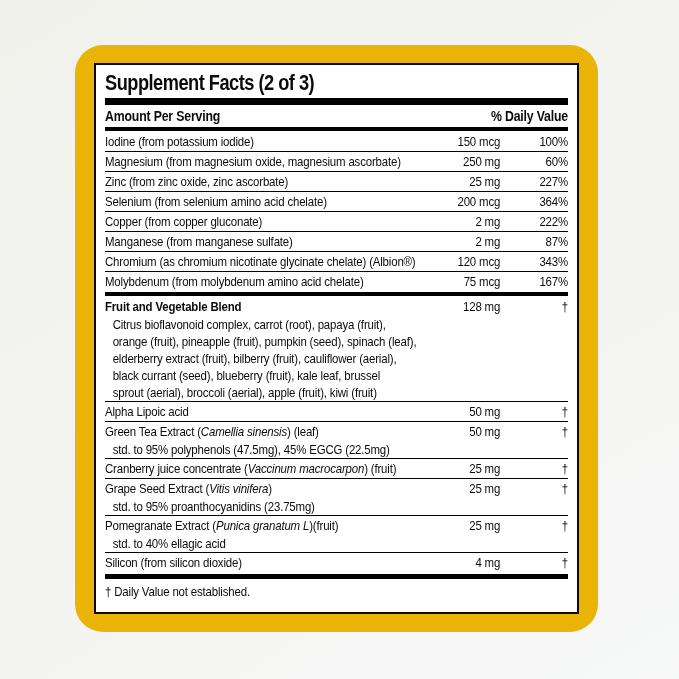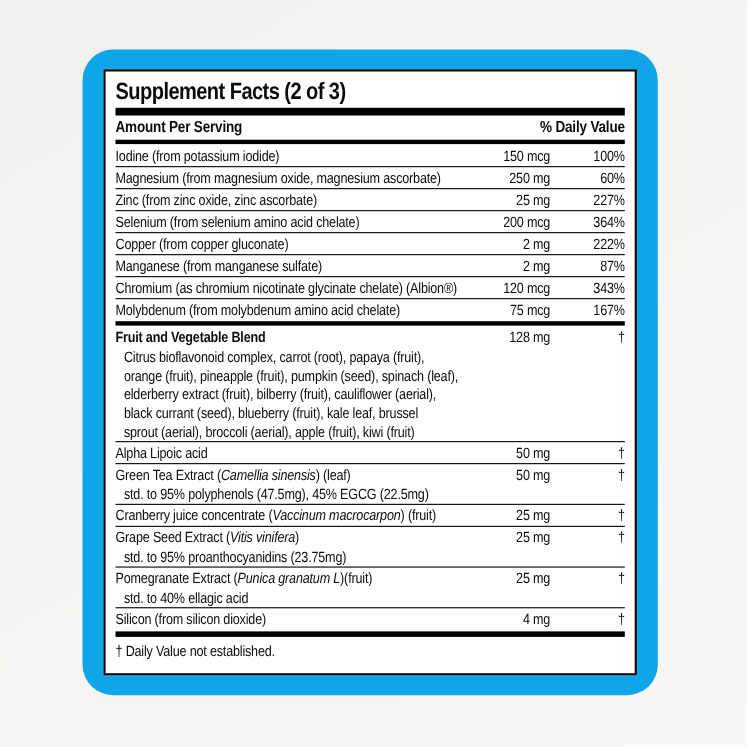--- a/index.html
+++ b/index.html
@@ -39,21 +39,21 @@
   .it{font-style:italic;}
   .subline{font-size:13.5px;line-height:17px;padding-left:9px;}
   .sep.thin{height:0;border-top:1px solid #000;}
   .sep.thick{height:4px;background:#000;margin:1px 0;}
   .sep.xthick{height:5px;background:#000;margin:2px 0 2px;}
   .footnote{font-size:13.5px;line-height:19px;padding-top:1px;}
 </style>
 </head>
 <body>
 
-<div class="card" style="background: #0ea5e9;">
+<div class="card" style="background: #eab308;">
   <div class="facts">
     <div class="squeeze">
       <div class="title">Supplement Facts (2 of 3)</div>
       <div class="bar title-bar"></div>
       <div class="hdr">
         <span>Amount Per Serving</span>
         <span>% Daily Value</span>
       </div>
       <div class="bar med"></div>
       <div>

